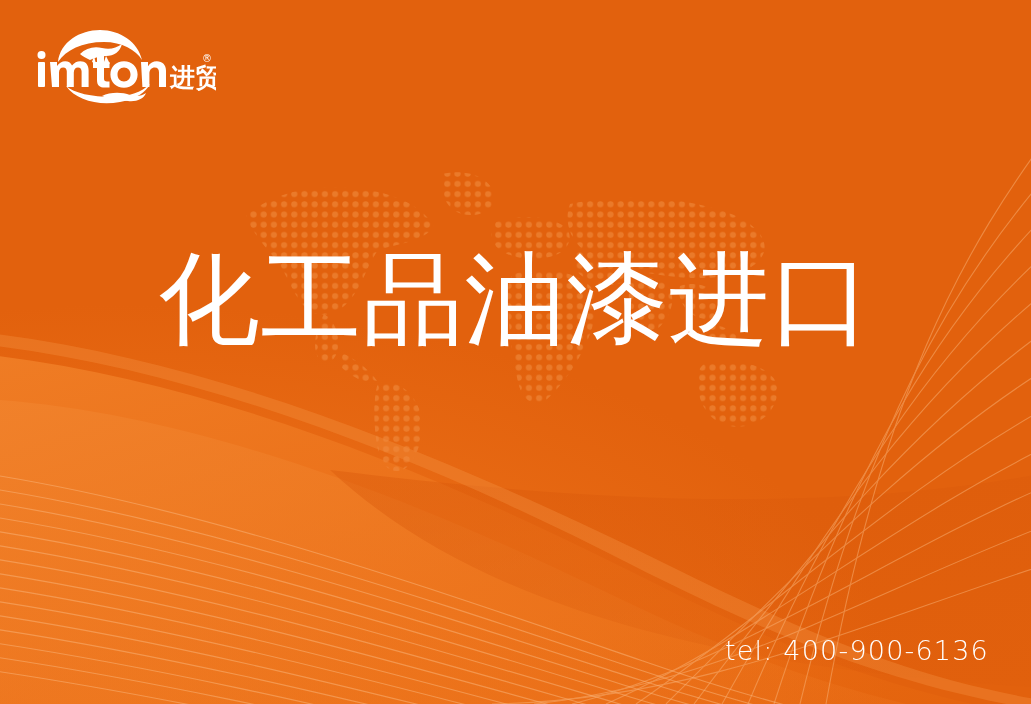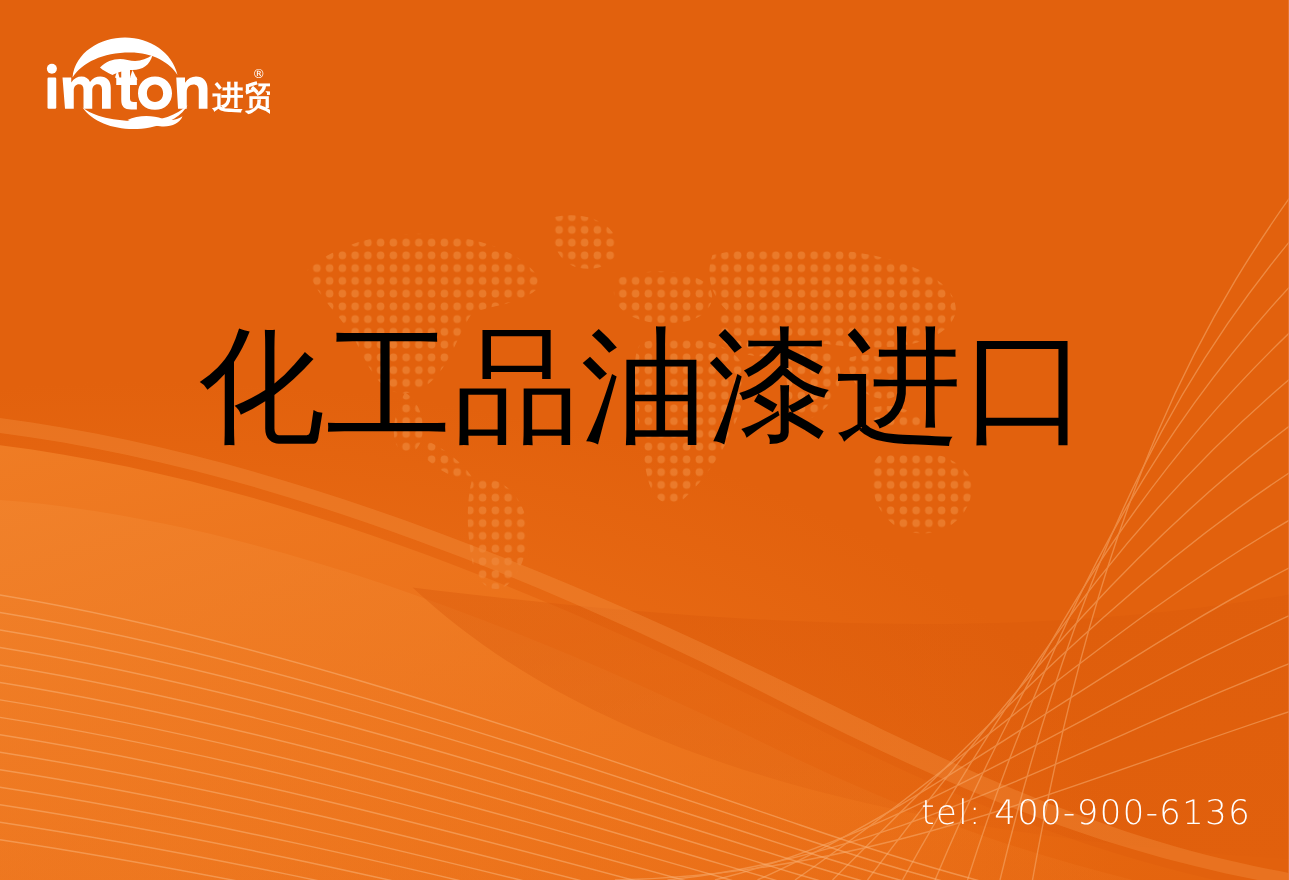--- a/index.html
+++ b/index.html
@@ -54,37 +54,37 @@
     top: 26px;
     width: 180px;
     height: 78px;
   }
   .logo svg { display: block; width: 100%; height: 100%; }
 
   
   .headline {
     position: absolute;
     left: 0;
-    top: 238px;
+    top: 228px;
     width: 1031px;
     text-align: center;
-    color: #000000;
+    color: #ffffff;
     font-family: "DejaVu Sans", "Liberation Sans", sans-serif;
     font-weight: 300;
     font-size: 101px;
     line-height: 143px;
     letter-spacing: 1px;
     white-space: nowrap;
   }
   .headline .line { display: block; }
 
   
   .phone {
     position: absolute;
-    right: 30px;
+    right: 42px;
     bottom: 38px;
     color: #ffffff;
     font-family: "DejaVu Sans", "Liberation Sans", sans-serif;
     font-weight: 300;
     font-size: 27px;
     letter-spacing: 1.2px;
     white-space: nowrap;
   }
 </style>
 </head>

